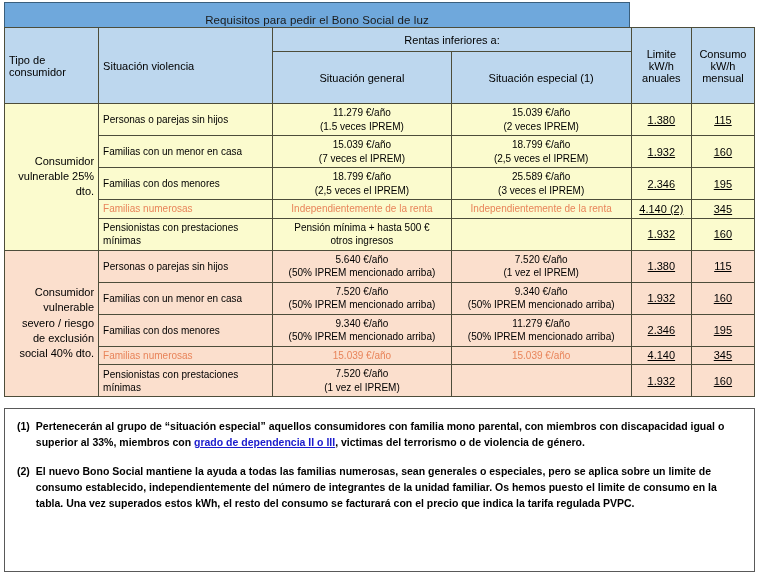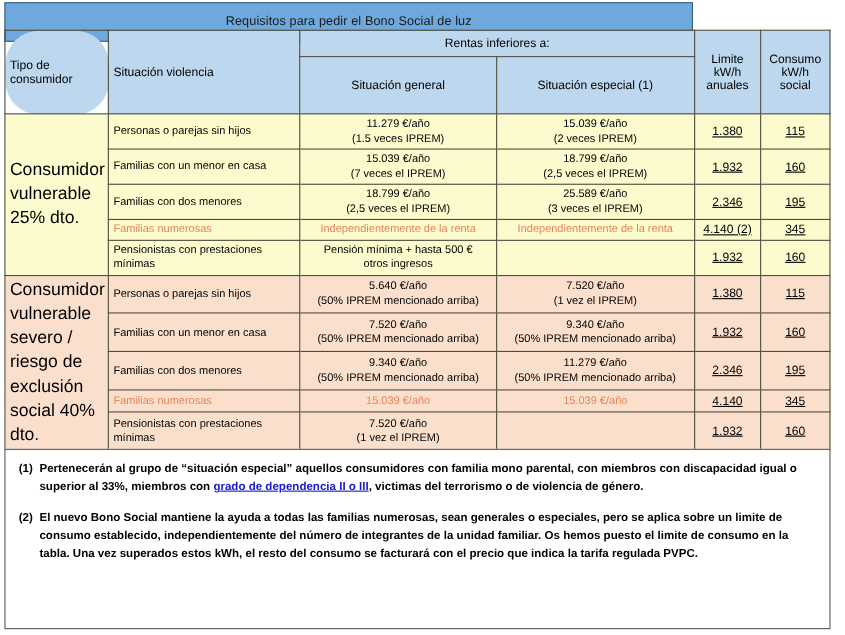--- a/index.html
+++ b/index.html
@@ -66,22 +66,22 @@
   }
   .hdr-center { text-align: center; }
   .hdr-left { text-align: left; }
 
   
   .grp-yellow { background: #fbfbce; }
   .grp-peach  { background: #fbdfcd; }
 
   .cat-cell {
     font-weight: bold;
-    font-size: 16px;
-    text-align: left;
+    font-size: 11px;
+    text-align: right;
     vertical-align: middle;
     line-height: 1.38;
     padding-left: 6px;
   }
 
   .sit-cell {
     text-align: left;
     font-size: 10px;
     line-height: 1.3;
     padding-left: 6px;
@@ -147,25 +147,25 @@
     <colgroup>
       <col style="width:94px">
       <col style="width:174px">
       <col style="width:178px">
       <col style="width:180px">
       <col style="width:60px">
       <col style="width:63px">
     </colgroup>
     <thead>
       <tr>
-        <td class="hdr hdr-left" rowspan="2" style="height:66px;border-radius:30px;">Tipo de consumidor</td>
+        <td class="hdr hdr-left" rowspan="2" style="height:66px;">Tipo de consumidor</td>
         <td class="hdr hdr-left" rowspan="2">Situación violencia</td>
         <td class="hdr hdr-center" colspan="2" style="height:19px;">Rentas inferiores a:</td>
         <td class="hdr hdr-center" rowspan="2">Limite kW/h anuales</td>
-        <td class="hdr hdr-center" rowspan="2">Consumo kW/h social</td>
+        <td class="hdr hdr-center" rowspan="2">Consumo kW/h mensual</td>
       </tr>
       <tr>
         <td class="hdr hdr-center" style="height:47px;">Situación general</td>
         <td class="hdr hdr-center">Situación especial (1)</td>
       </tr>
     </thead>
     <tbody id="table-body">
         <tr>
           <td class="cat-cell grp-yellow" rowspan="5">Consumidor vulnerable 25% dto.</td>
           <td class="sit-cell grp-yellow">Personas o parejas sin hijos</td>

